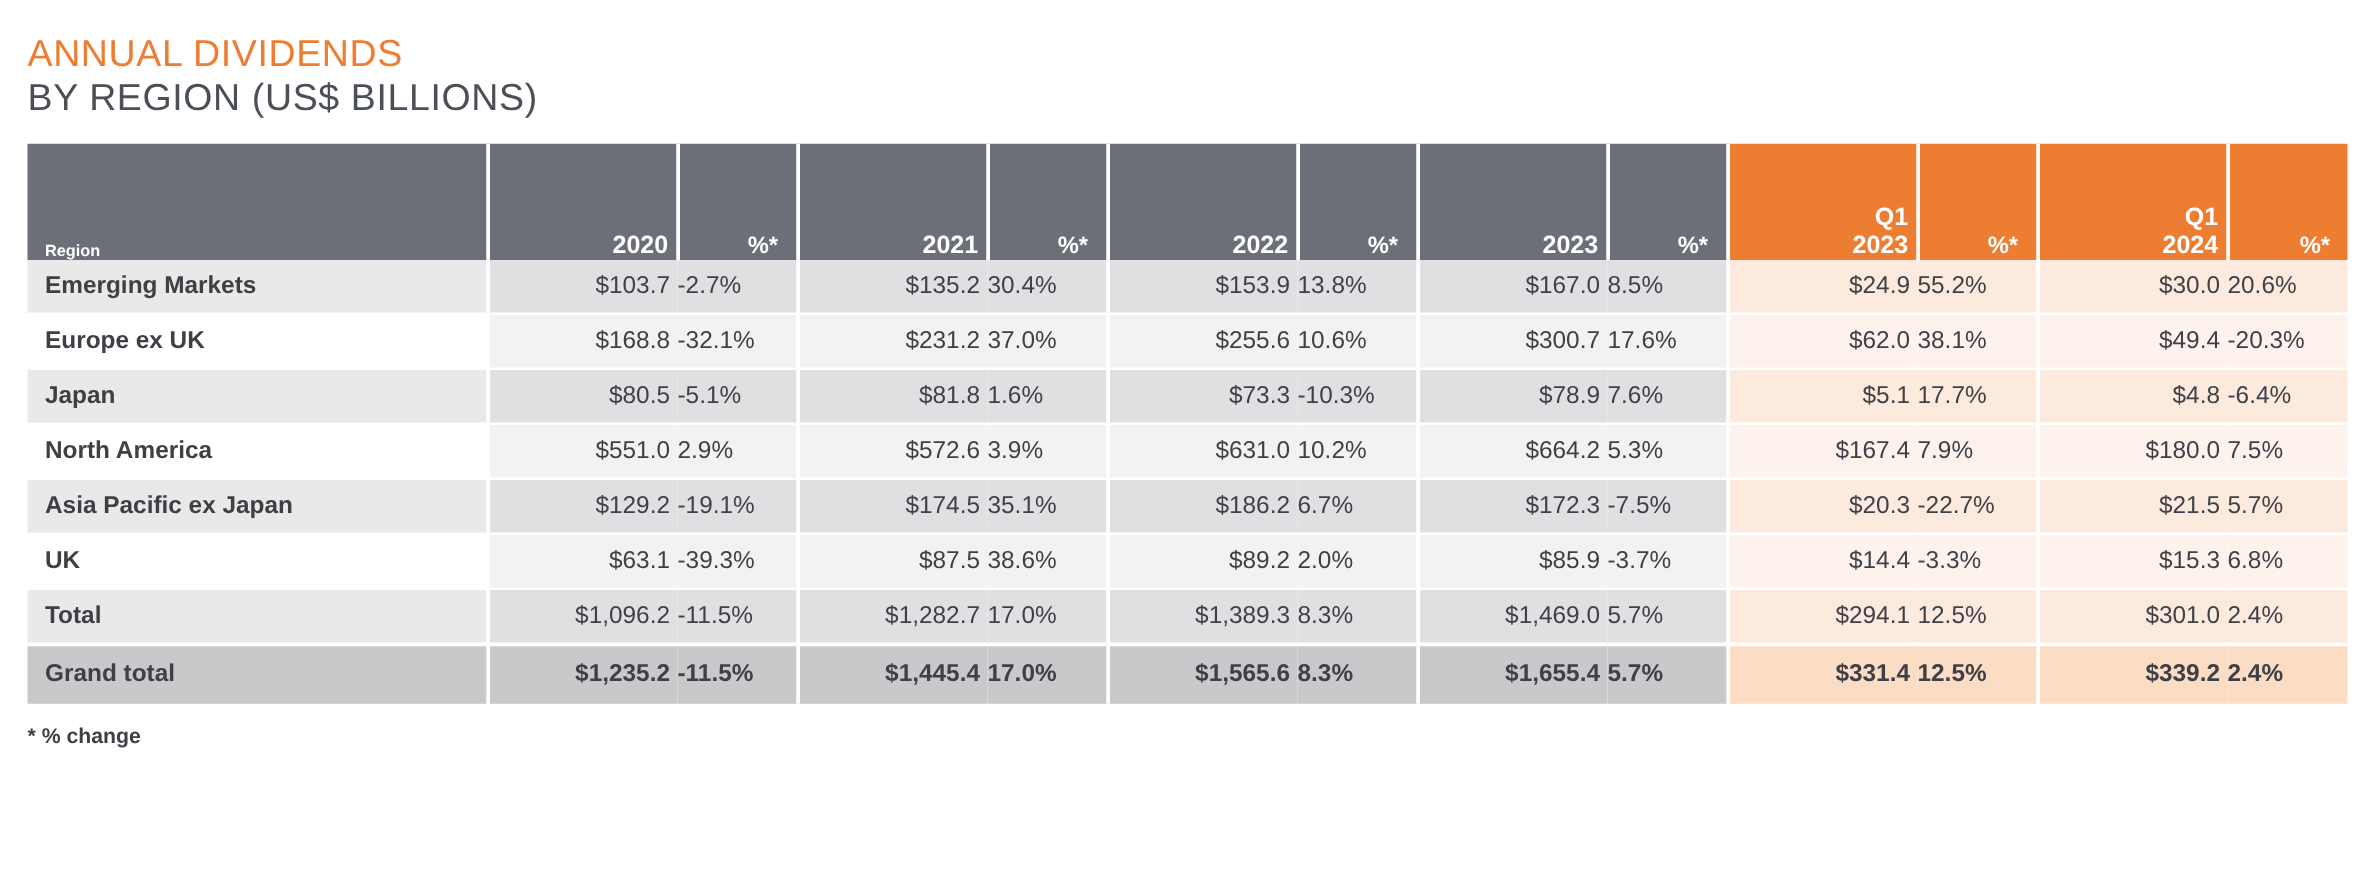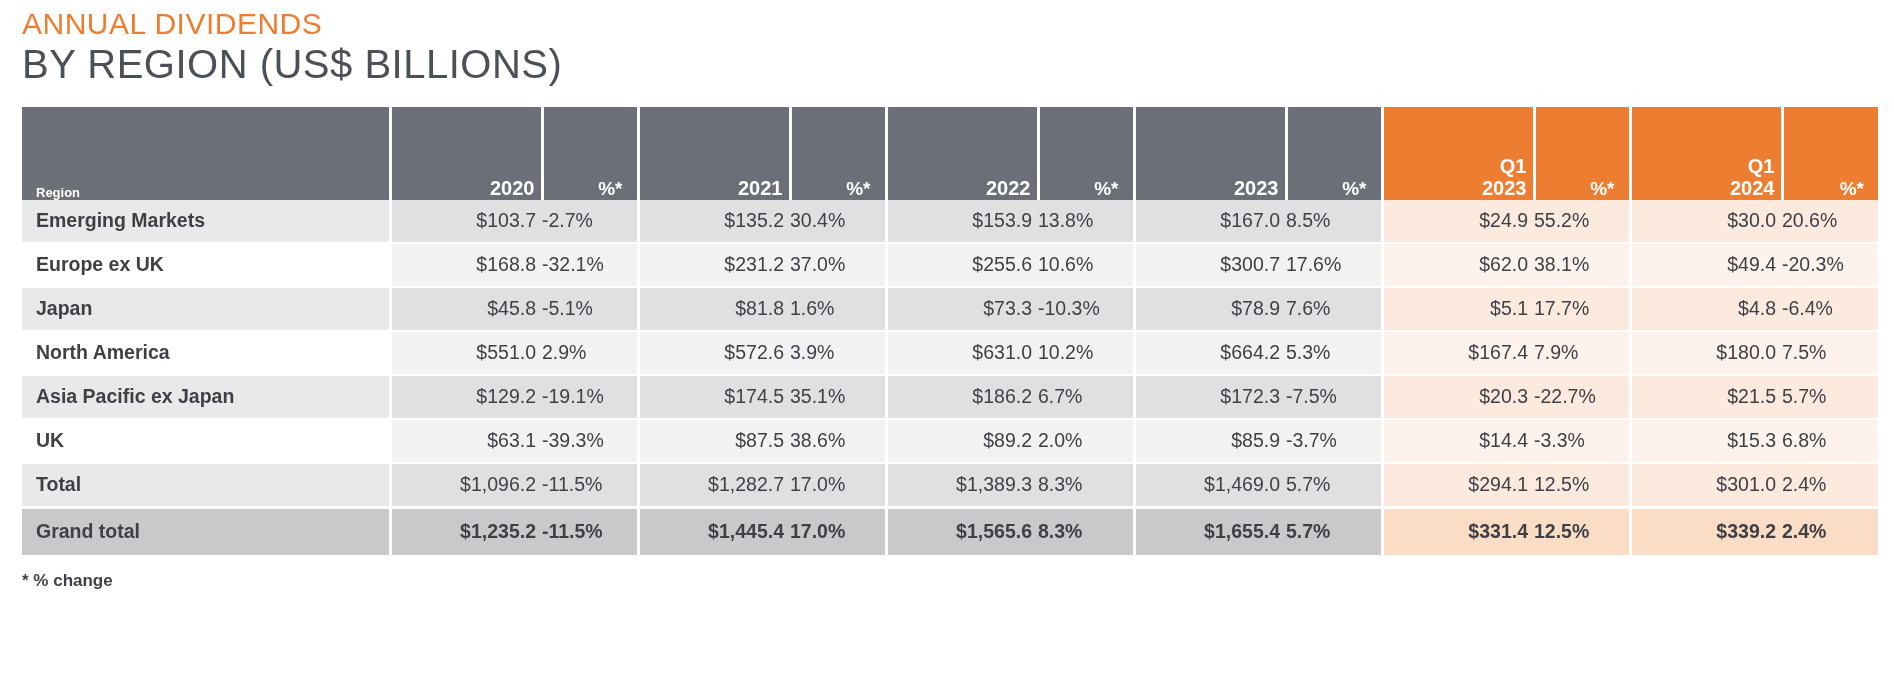--- a/index.html
+++ b/index.html
@@ -16,30 +16,31 @@
   }
   .page {
     position: relative;
     width: 1894px;
     height: 698px;
     box-sizing: border-box;
     padding: 0;
   }
   .title-block {
     padding: 6px 0 0 22px;
+    margin-top: 20px;
   }
   .title-main {
     font-size: 30px;
     letter-spacing: 0.5px;
     color: #ED7D31;
     font-weight: 400;
     line-height: 1.18;
   }
   .title-sub {
-    font-size: 40px;
+    font-size: 30px;
     letter-spacing: 0.5px;
     color: #4b4f56;
     font-weight: 400;
     line-height: 1.18;
   }
   .table-wrap {
     margin: 18px 0 0 22px;
     width: 1850px;
   }
   table.divtable {
@@ -224,21 +225,21 @@
           <td class="val">$300.7</td>
           <td class="pct grp-end">17.6%</td>
           <td class="val q q-first">$62.0</td>
           <td class="pct q grp-end">38.1%</td>
           <td class="val q q-first">$49.4</td>
           <td class="pct q">-20.3%</td>
         </tr>
 
         <tr class="odd">
           <td class="region grp-end">Japan</td>
-          <td class="val">$45.8</td>
+          <td class="val">$80.5</td>
           <td class="pct grp-end">-5.1%</td>
           <td class="val">$81.8</td>
           <td class="pct grp-end">1.6%</td>
           <td class="val">$73.3</td>
           <td class="pct grp-end">-10.3%</td>
           <td class="val">$78.9</td>
           <td class="pct grp-end">7.6%</td>
           <td class="val q q-first">$5.1</td>
           <td class="pct q grp-end">17.7%</td>
           <td class="val q q-first">$4.8</td>

